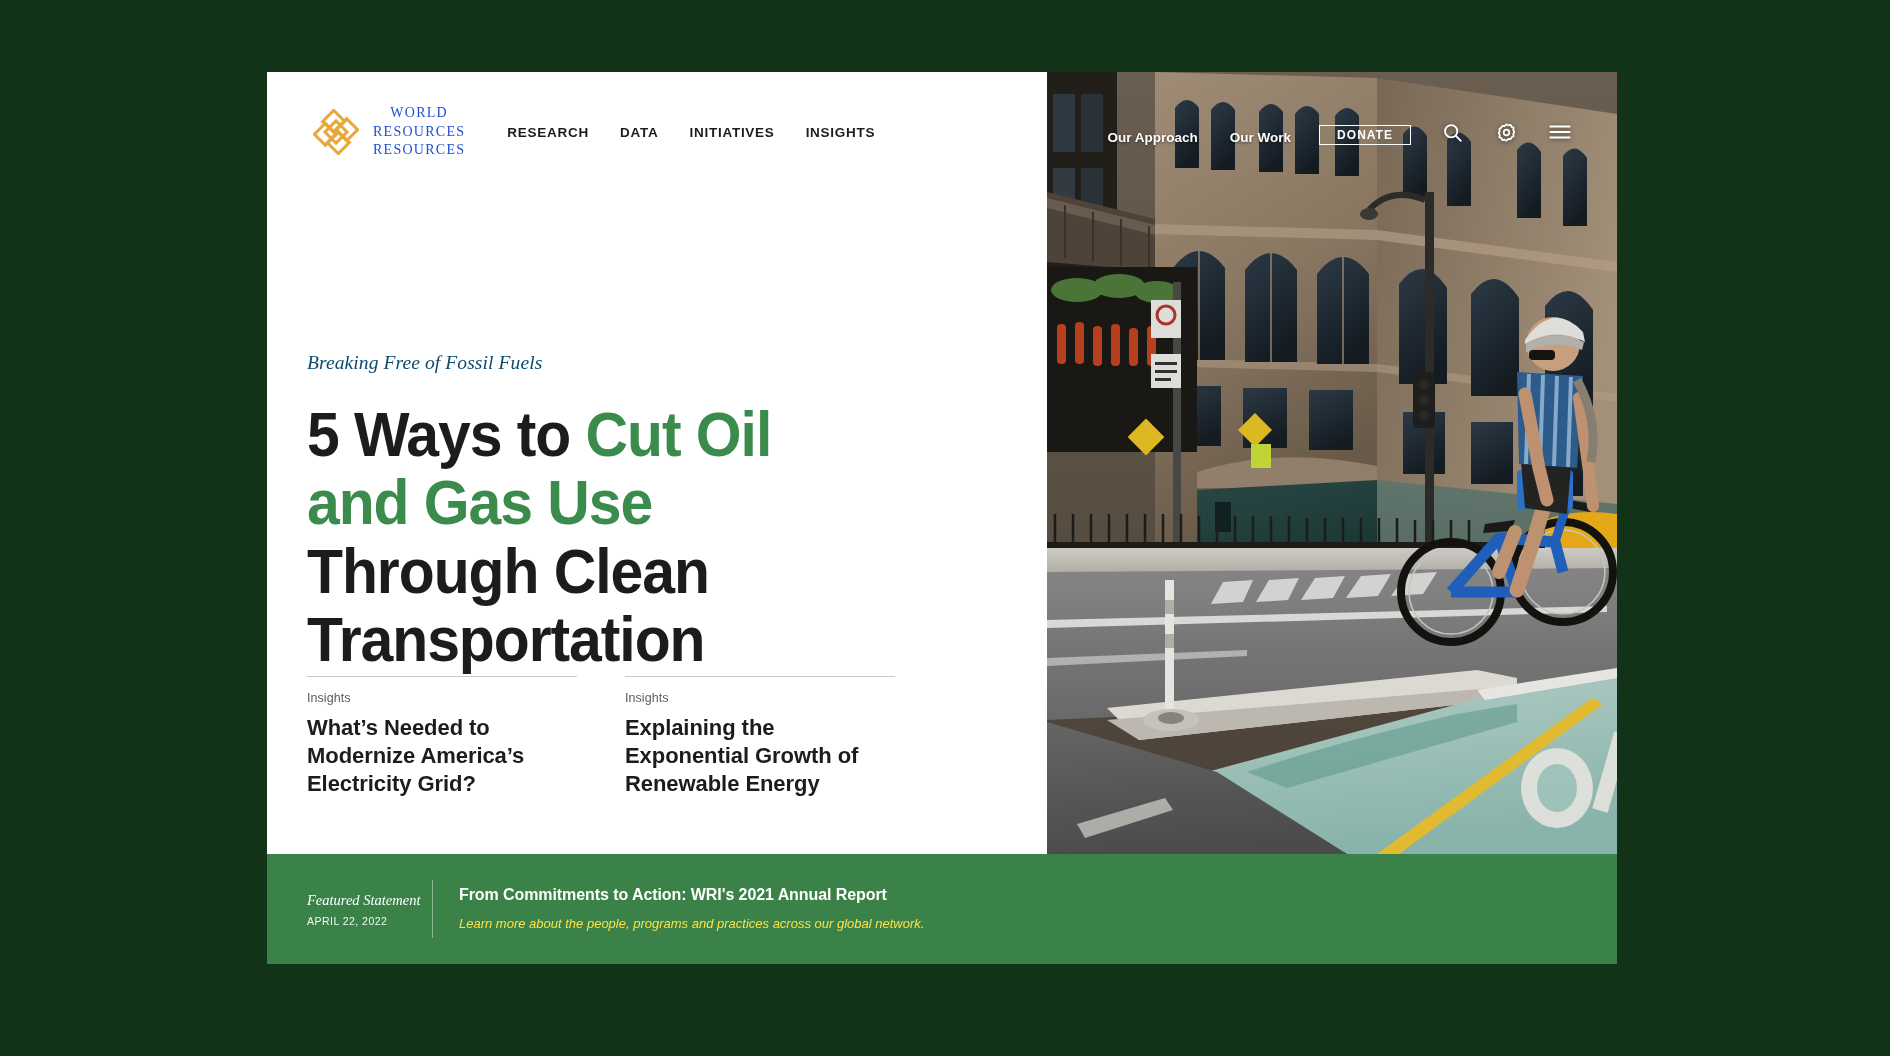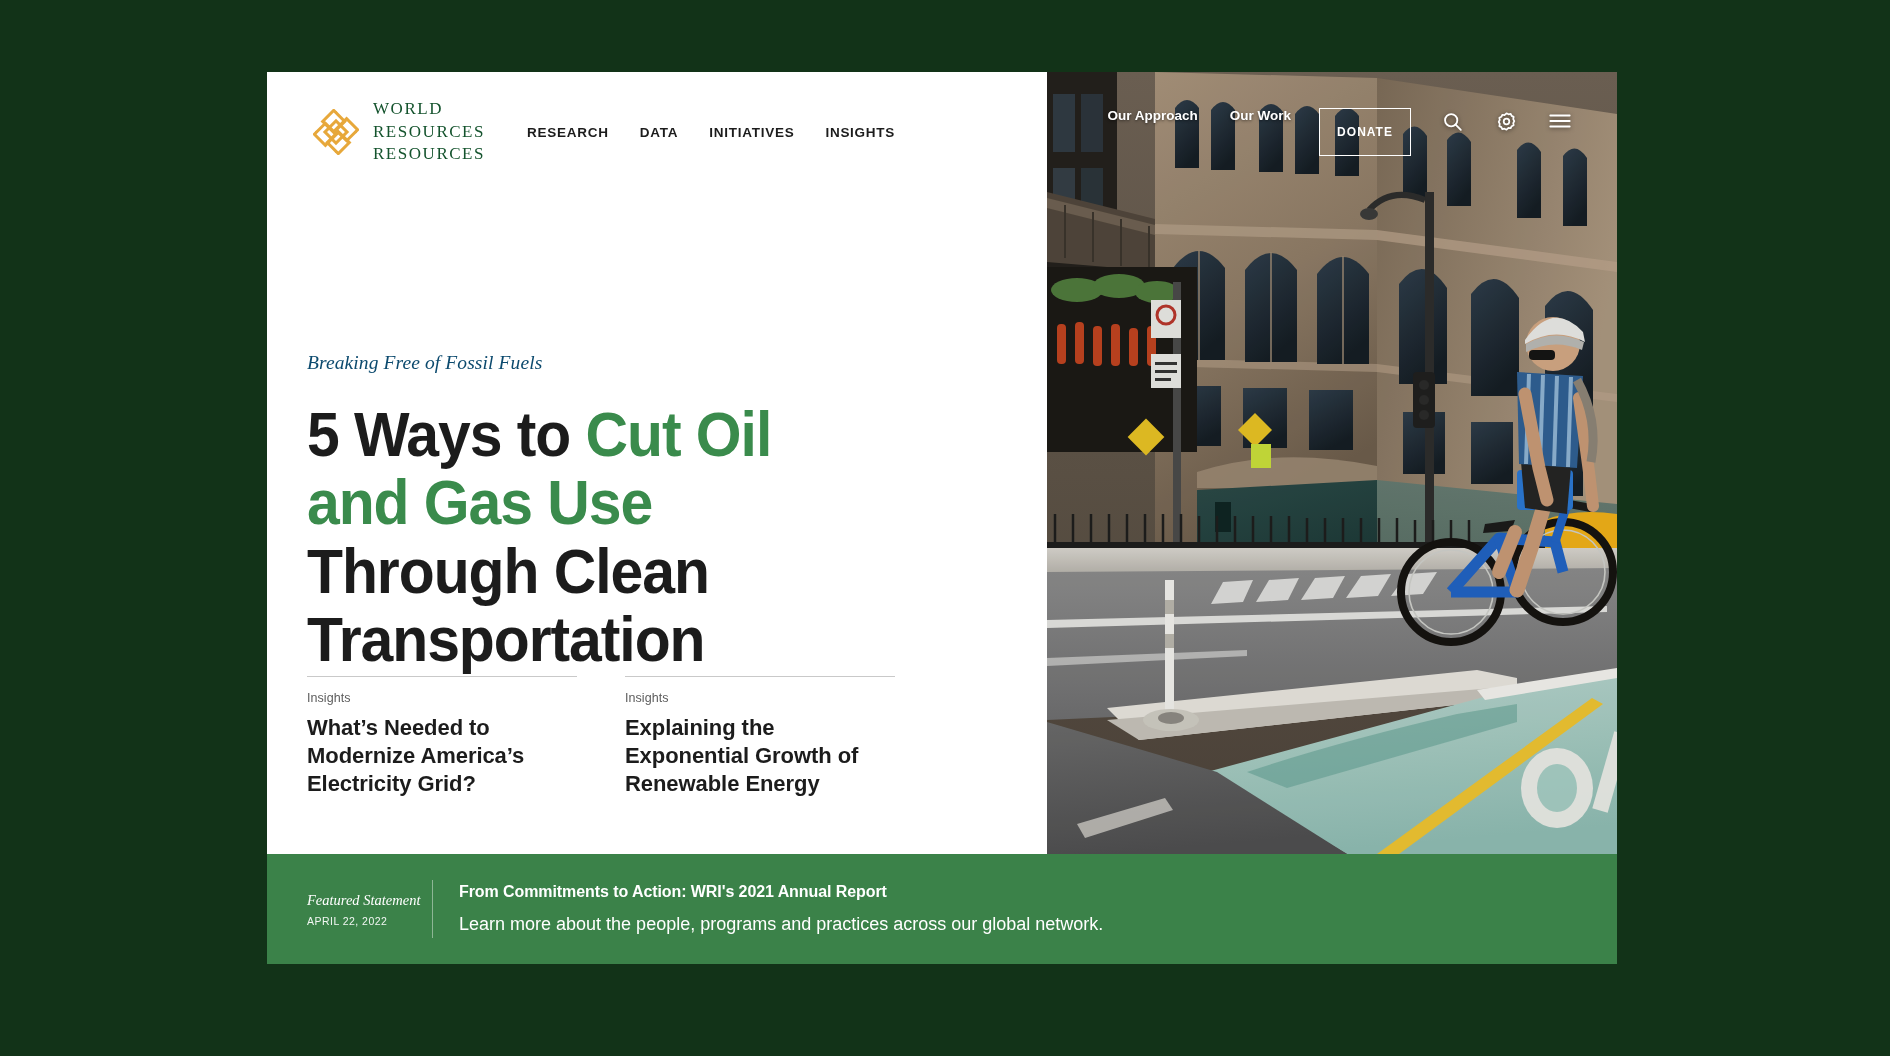--- a/index.html
+++ b/index.html
@@ -87,24 +87,25 @@
     height: 46px;
     flex: 0 0 46px;
     display: block;
   }
 
   .brand-words {
     display: flex;
     flex-direction: column;
     justify-content: center;
     font-family: "Liberation Serif", serif;
-    color: #14532d;
-    font-size: 17px;
+    color: #1d4ed8;
+    font-size: 14px;
     line-height: 1.33;
     letter-spacing: 0.09em;
+    align-items: center;
   }
   .brand-words span { display: block; white-space: nowrap; }
 
   .main-nav {
     display: flex;
     align-items: center;
     gap: 31px;
     margin-left: 42px;
   }
   .main-nav a {
@@ -112,40 +113,40 @@
     font-weight: bold;
     letter-spacing: 0.055em;
     color: #1c1c1c;
     text-decoration: none;
     white-space: nowrap;
   }
 
   .header-right {
     margin-left: auto;
     display: flex;
-    align-items: flex-start;
+    align-items: flex-end;
     gap: 28px;
     margin-right: 44px;
   }
 
   .sec-nav { display: flex; align-items: center; gap: 32px; }
   .sec-nav a {
     font-size: 13.5px;
     font-weight: bold;
     color: #ffffff;
     text-decoration: none;
     white-space: nowrap;
     text-shadow: 0 1px 3px rgba(0,0,0,0.55);
   }
 
   .donate-btn {
     display: inline-flex;
     align-items: center;
     justify-content: center;
-    height: 48px;
+    height: 20px;
     padding: 0 17px;
     border: 1.6px solid #ffffff;
     background: transparent;
     color: #ffffff;
     font-family: inherit;
     font-size: 12px;
     font-weight: bold;
     letter-spacing: 0.085em;
     cursor: pointer;
     white-space: nowrap;
@@ -277,24 +278,25 @@
     font-size: 16px;
     font-weight: bold;
     letter-spacing: -0.005em;
     line-height: 1.25;
     margin-bottom: 10px;
     text-decoration: none;
     color: #ffffff;
     display: block;
   }
   .featured-desc {
-    font-size: 18px;
+    font-size: 13px;
     line-height: 1.35;
-    color: #ffffff;
+    color: #fde047;
     font-weight: 300;
+    font-style: italic;
   }
 </style>
 </head>
 <body>
 
 <div class="stage">
   <div class="card">
 
     <div class="hero">
 

